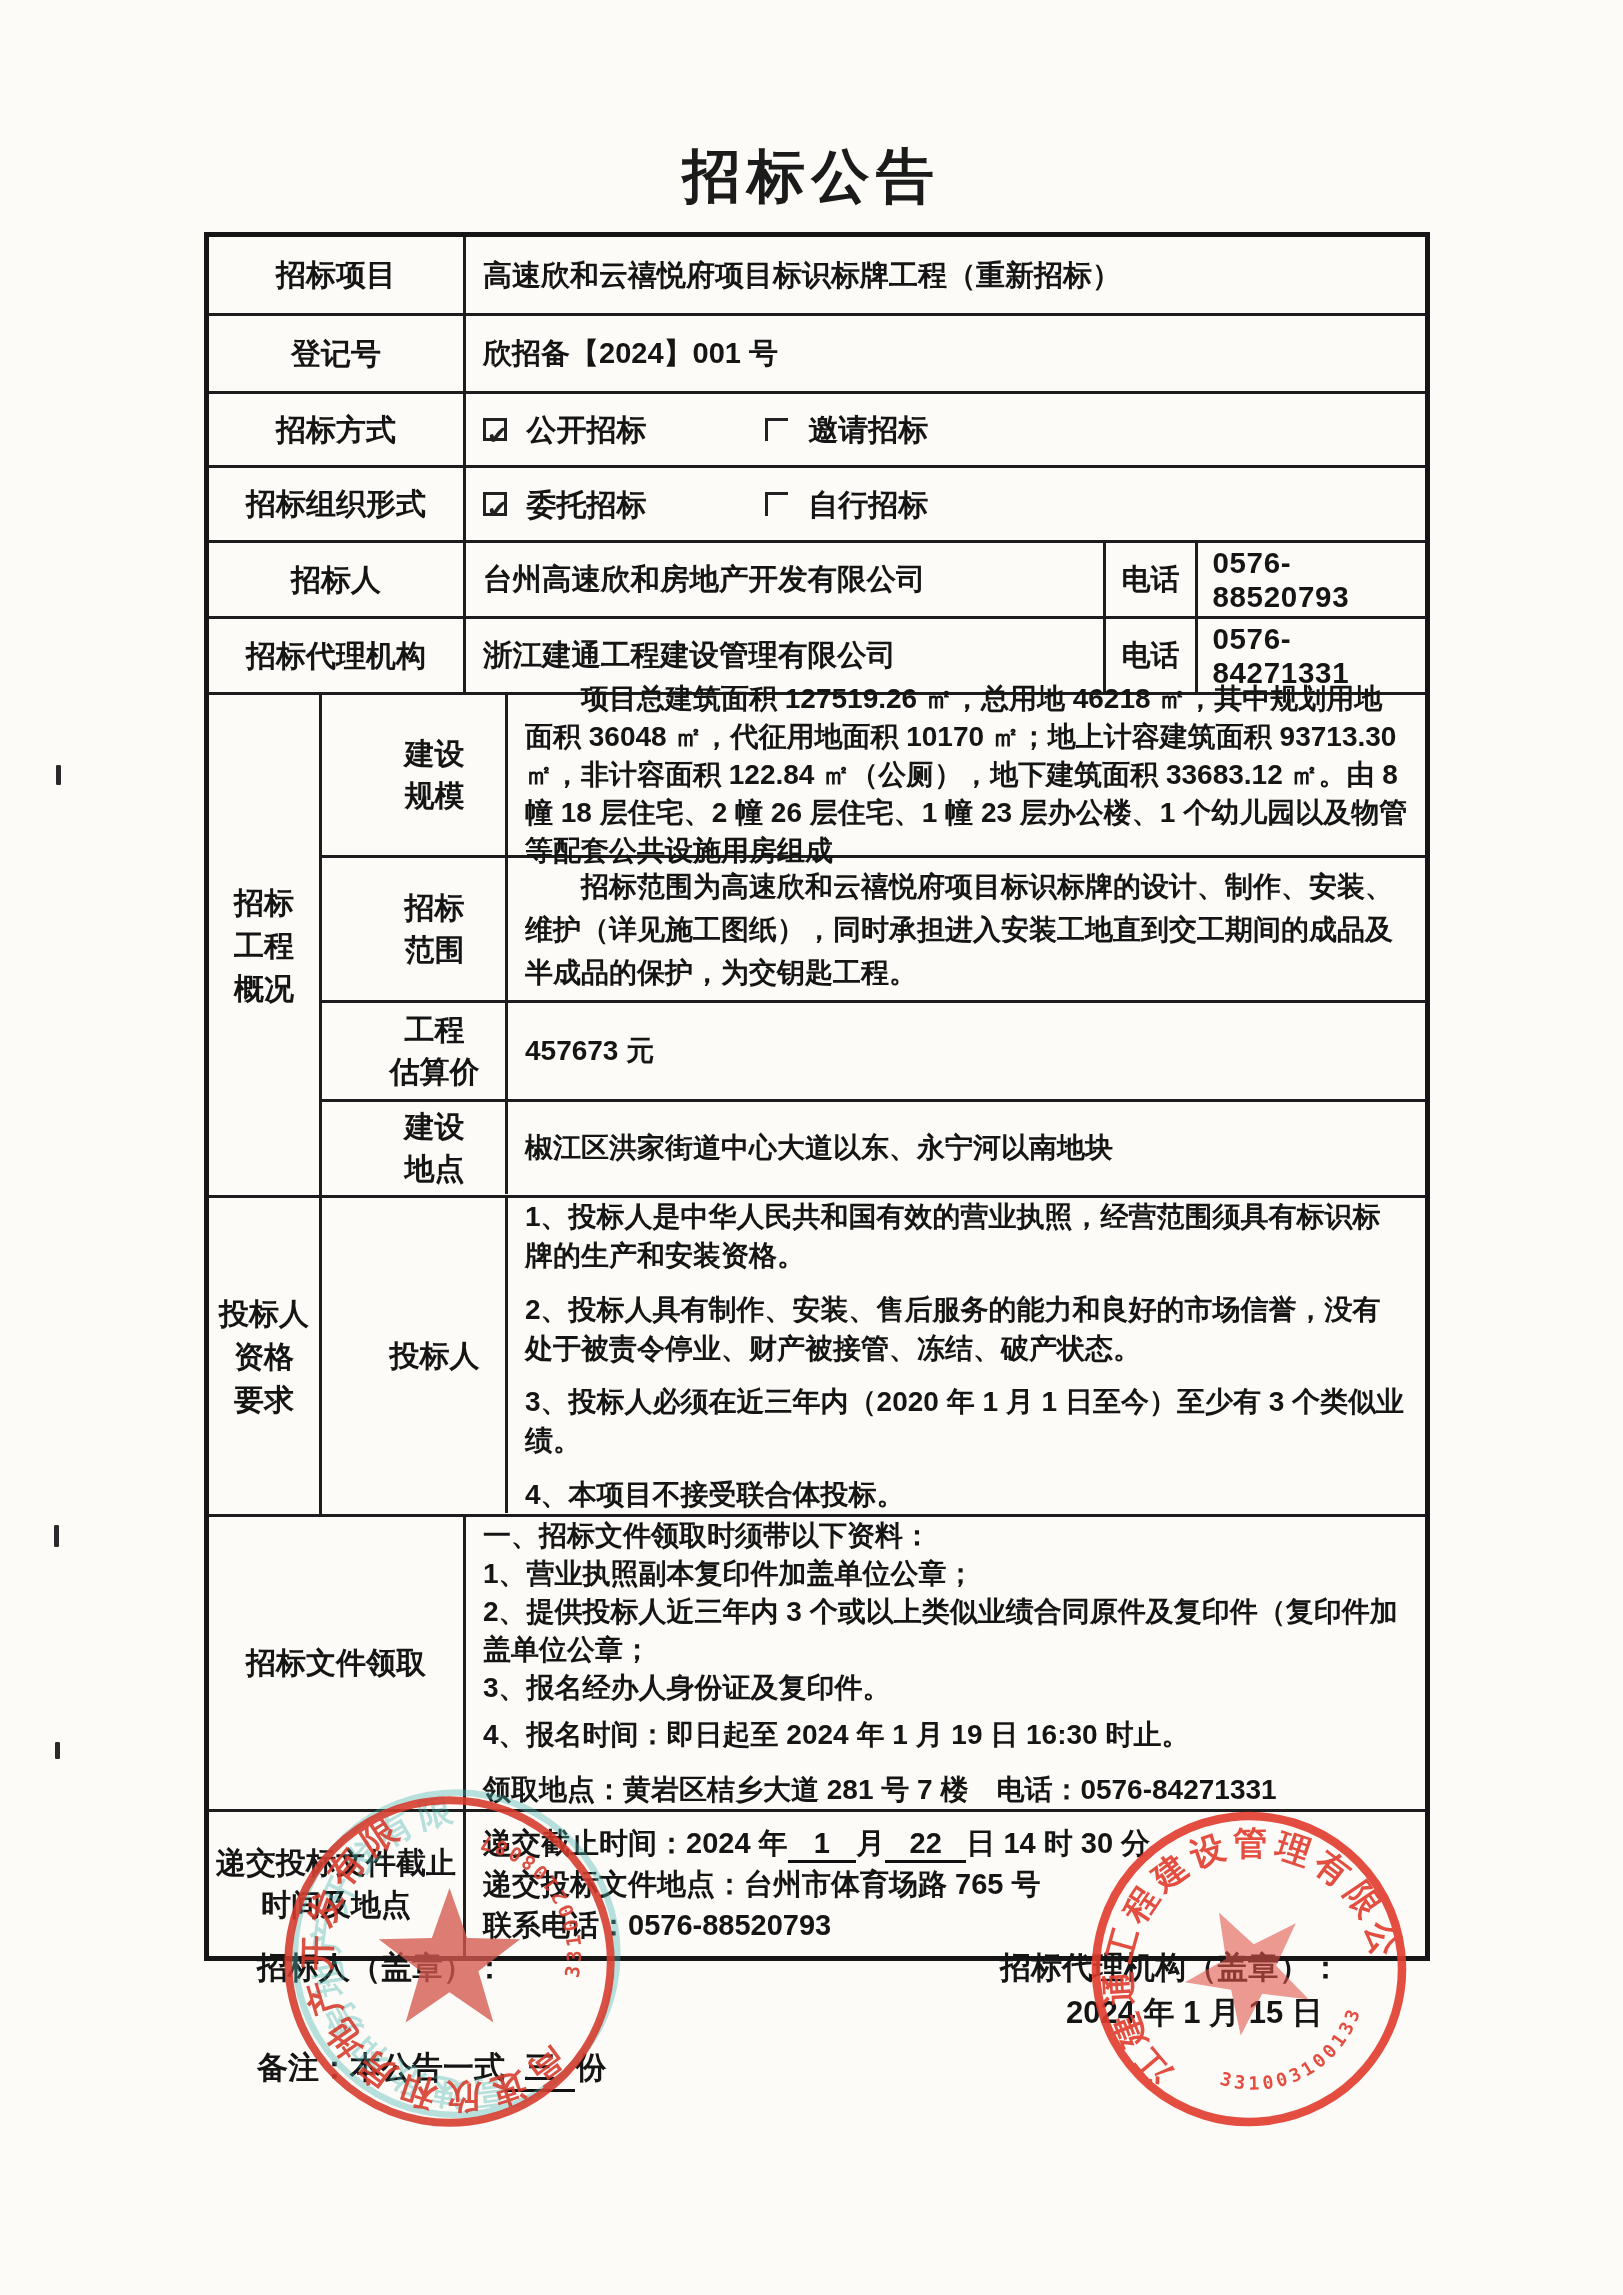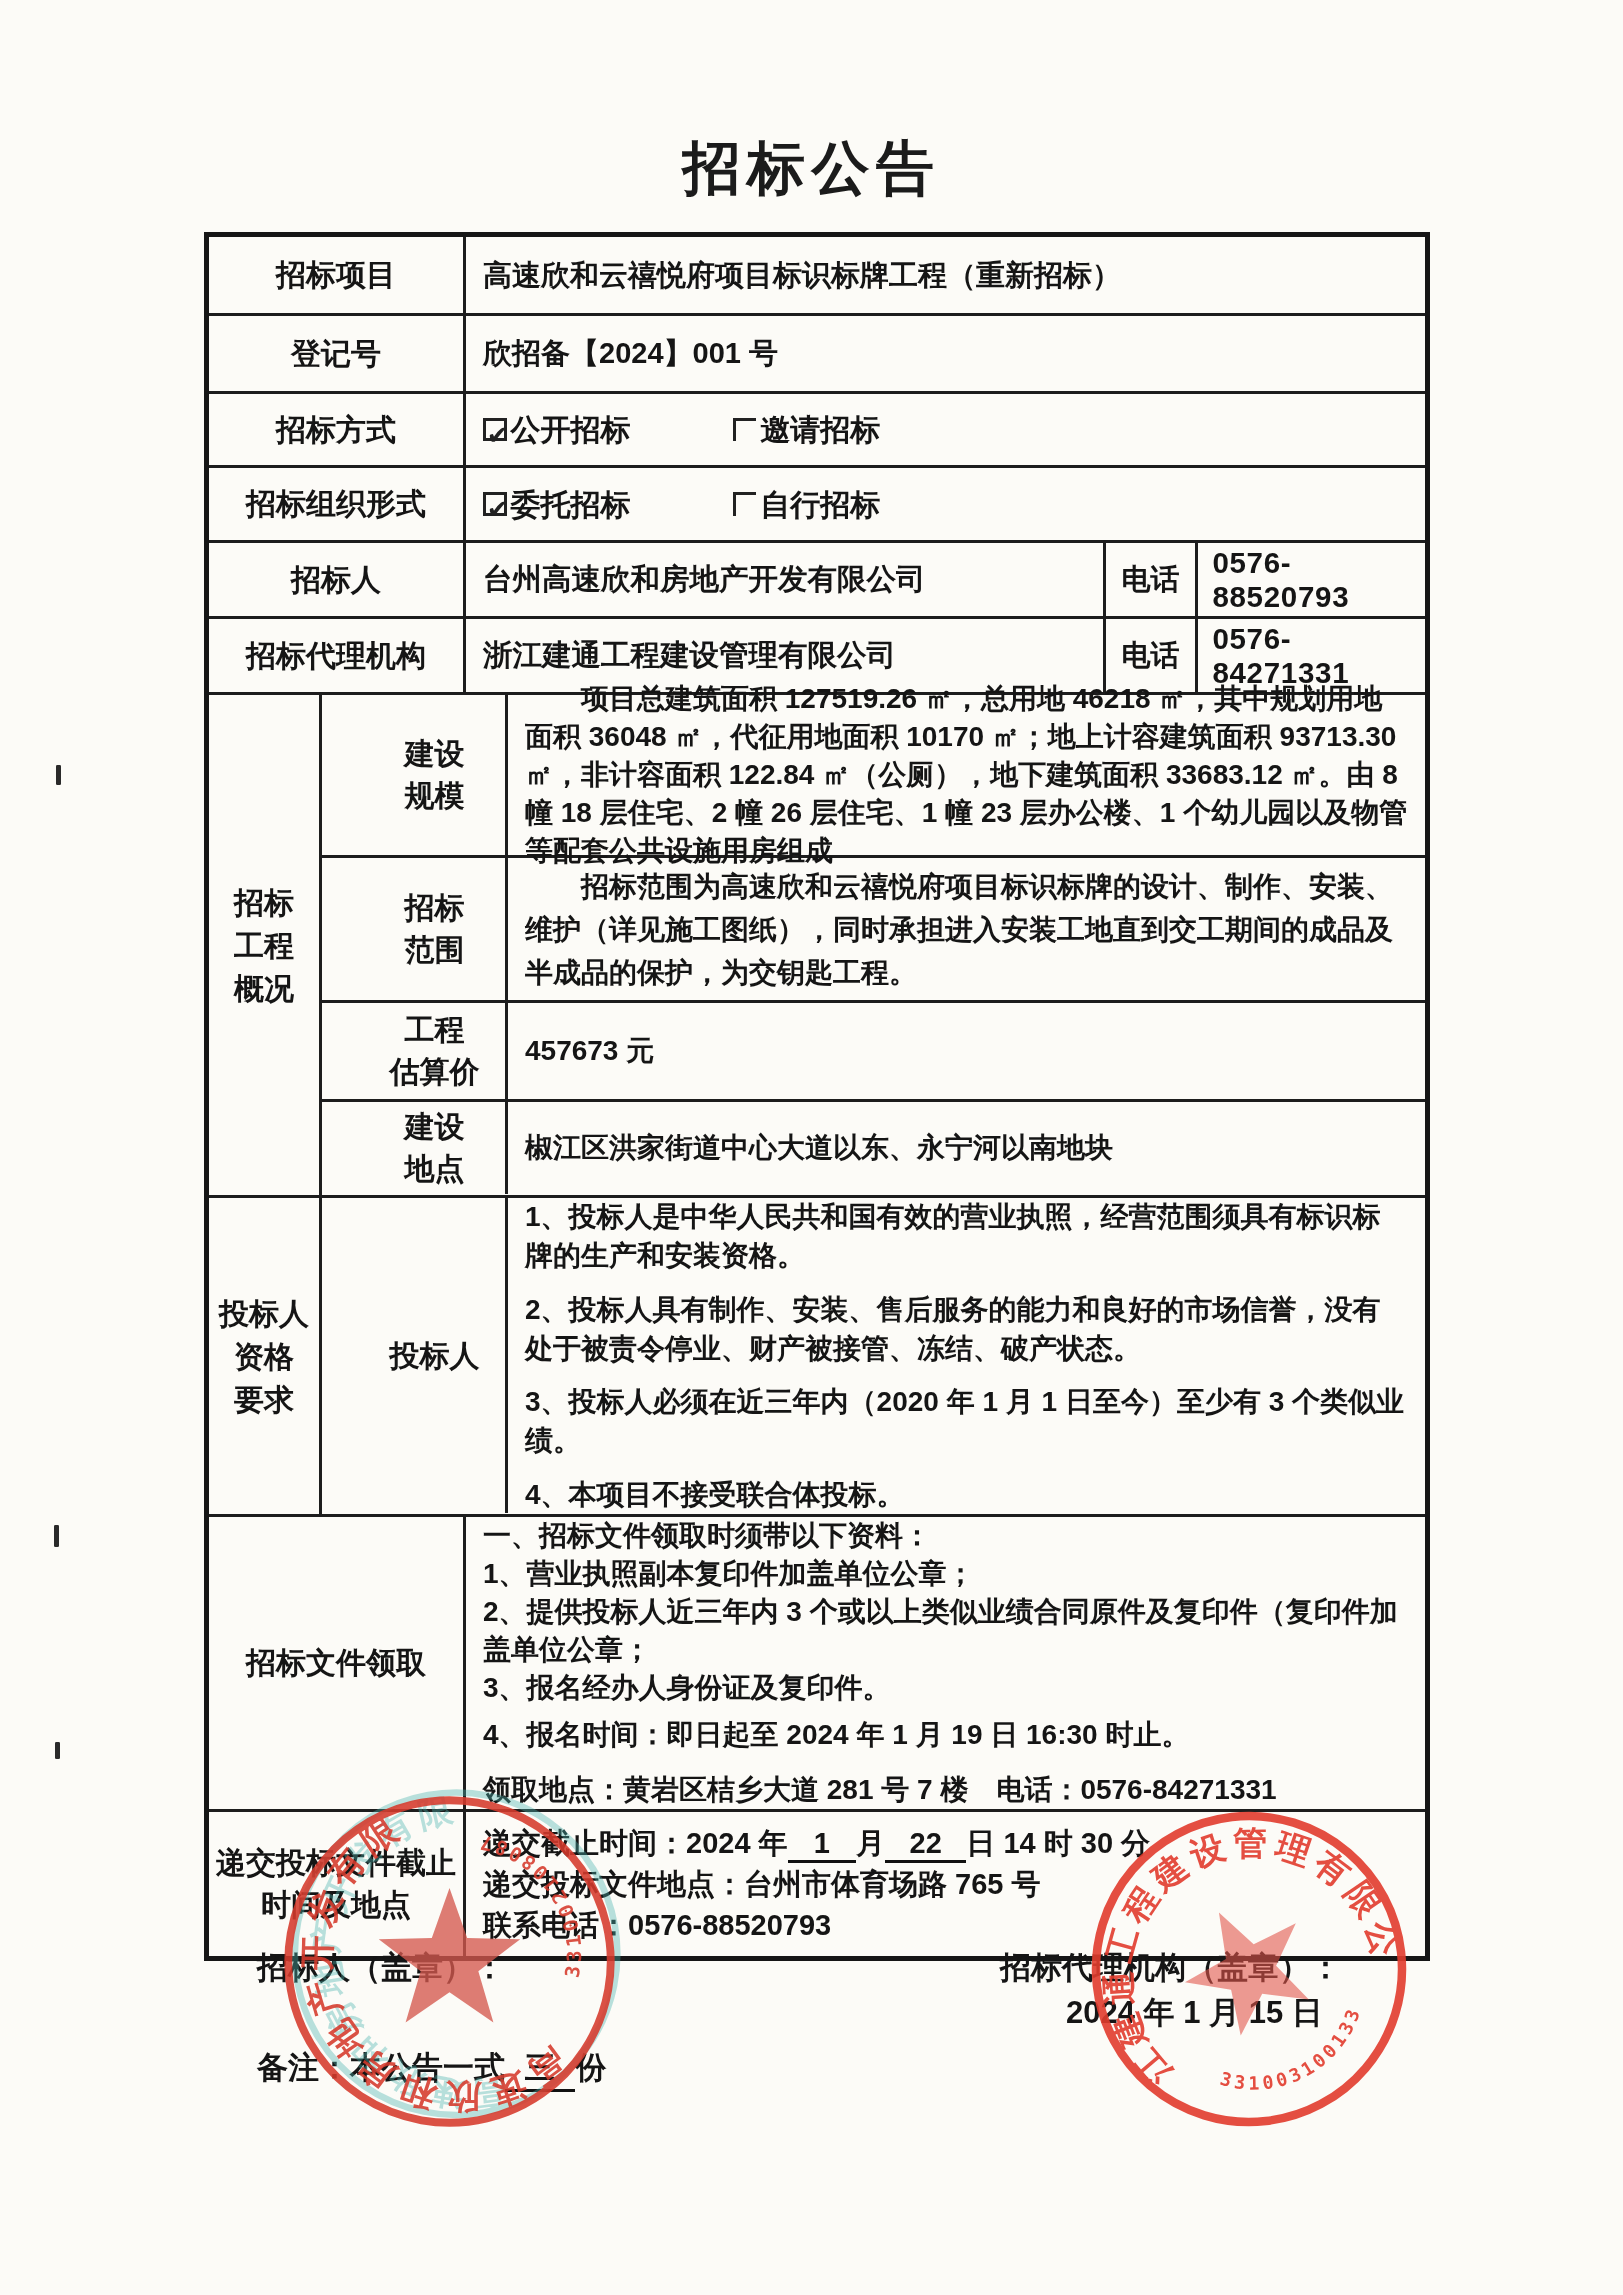--- a/index.html
+++ b/index.html
@@ -6,21 +6,21 @@
   .page{
     position:relative;
     width:1623px;height:2295px;
     background:#fcfbf7;
     font-family:"Liberation Sans","DejaVu Sans",sans-serif;
     font-weight:700;
     color:#151515;
     overflow:hidden;
   }
   .doc-title{
-    position:absolute;left:0;top:130px;width:1623px;
+    position:absolute;left:0;top:138px;width:1623px;
     text-align:center;font-size:58px;letter-spacing:6.5px;margin:0;
     color:#1b1b1b;
   }
   
   .tbl{
     position:absolute;left:204px;top:232px;width:1226px;
     border:5.2px solid #161616;
     box-sizing:border-box;
     background:transparent;
   }
@@ -47,21 +47,21 @@
   .subrow:last-child{border-bottom:none;}
   .sublab{
     width:141px;flex:none;display:flex;align-items:center;justify-content:center;
     text-align:center;font-size:30px;white-space:pre-line;line-height:42px;box-sizing:border-box;margin-left:42px;
   }
   .subcontent{flex:1;border-left:3.3px solid #1d1d1d;box-sizing:border-box;
     padding:3.9px 17px;font-size:28px;line-height:38px;display:flex;flex-direction:column;justify-content:center;}
   .para-indent{text-indent:2em;margin:0;}
   .scope-text{line-height:43px;}
   
-  .chkline{display:flex;align-items:center;gap:4px;}
+  .chkline{display:flex;align-items:center;gap:20px;}
   .box{width:23.6px;height:23.6px;flex:none;position:relative;box-sizing:border-box;}
   .box.checked{border:3.3px solid #222;}
   .box.checked::after{
     content:"✔";position:absolute;left:0.7px;top:-5.2px;font-size:26px;color:#222;
   }
   .box.empty{border-top:3.9px solid #222;border-left:3.9px solid #222;}
   .optlabel{font-size:30px;margin-right:98px;}
   
   .qlist{display:flex;flex-direction:column;justify-content:center;gap:0;}
   .qlist p{margin:7.2px 0;font-size:28px;line-height:39px;}

